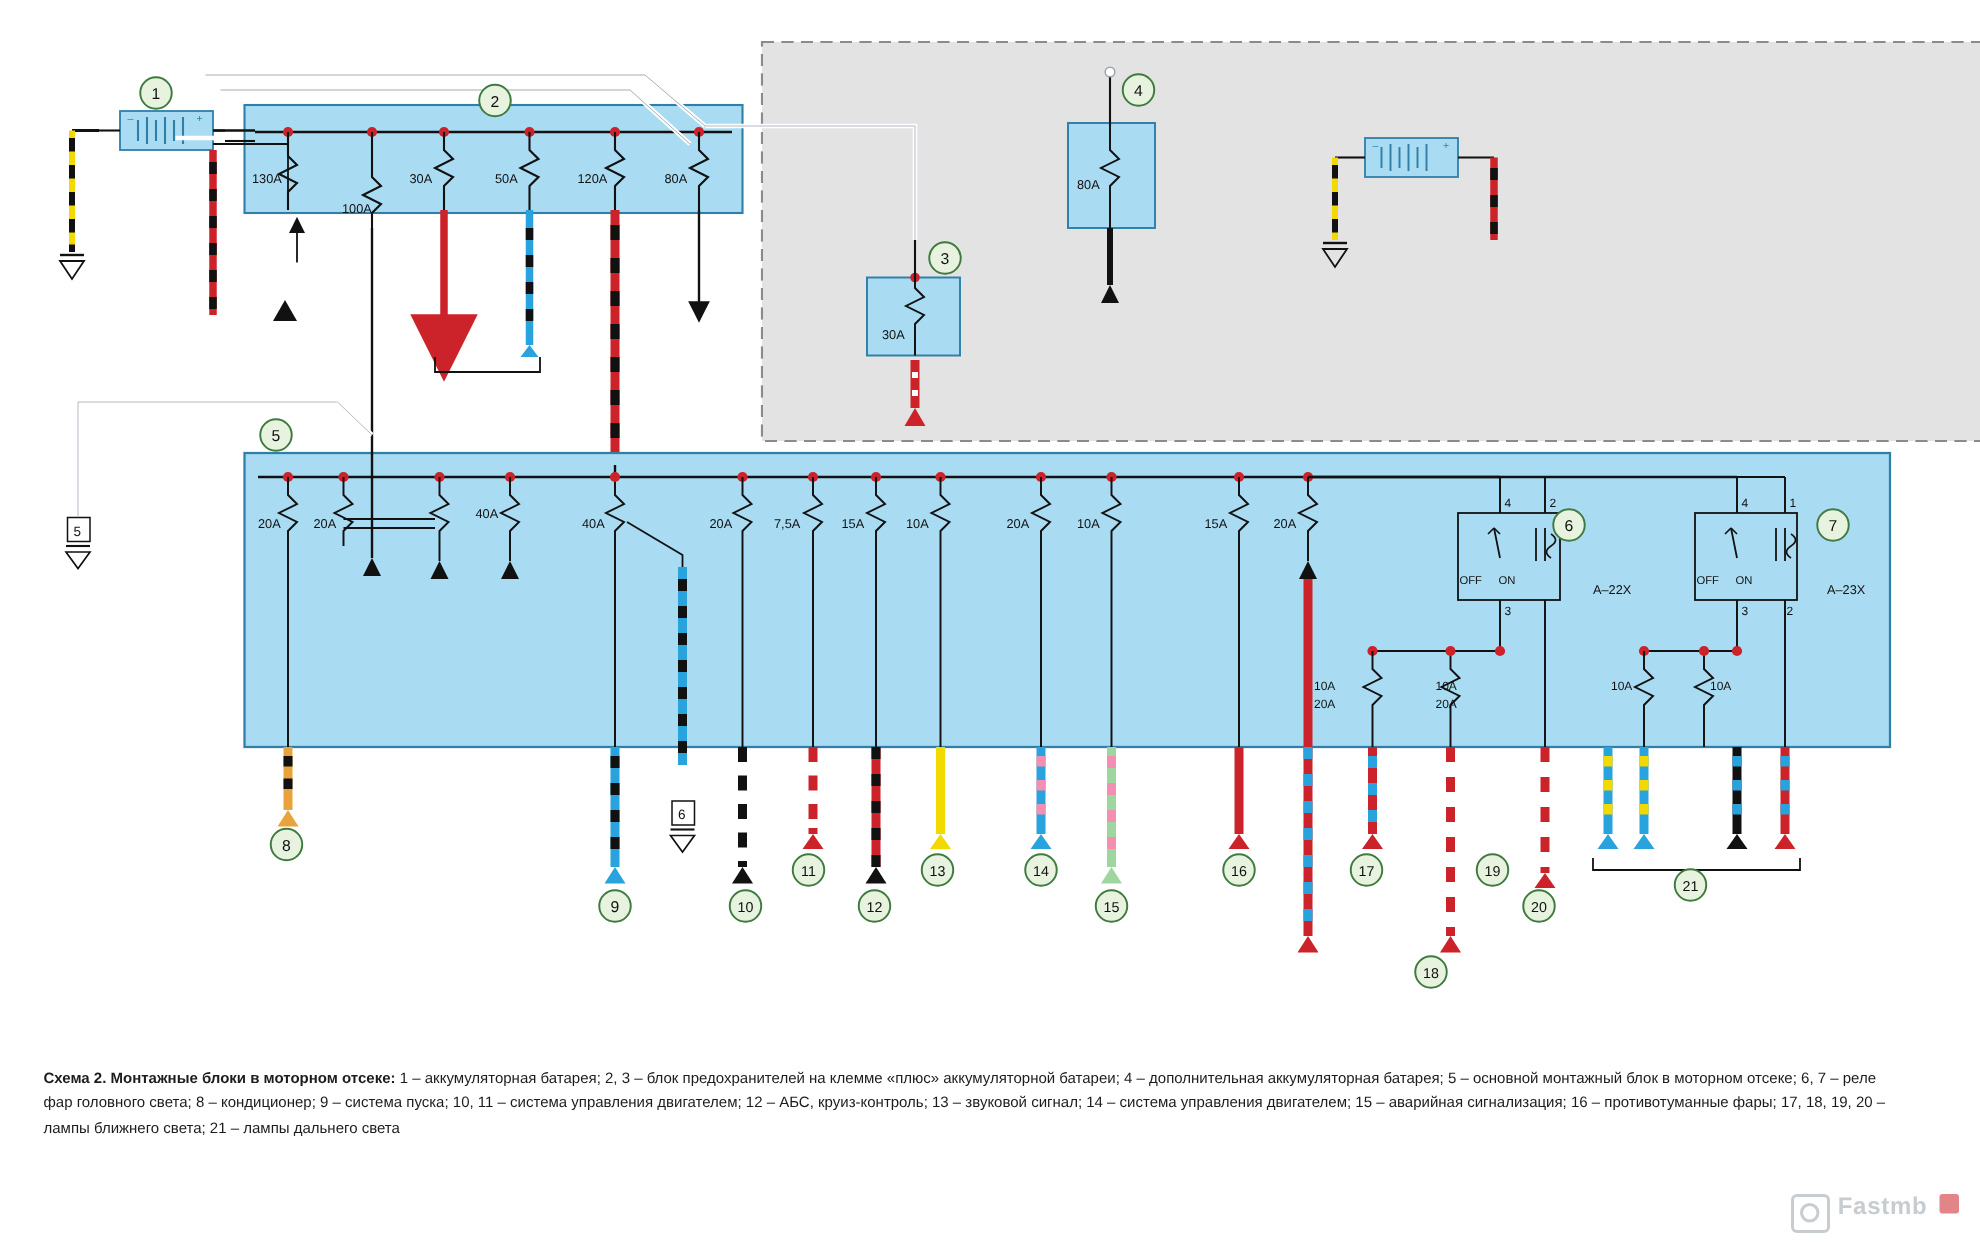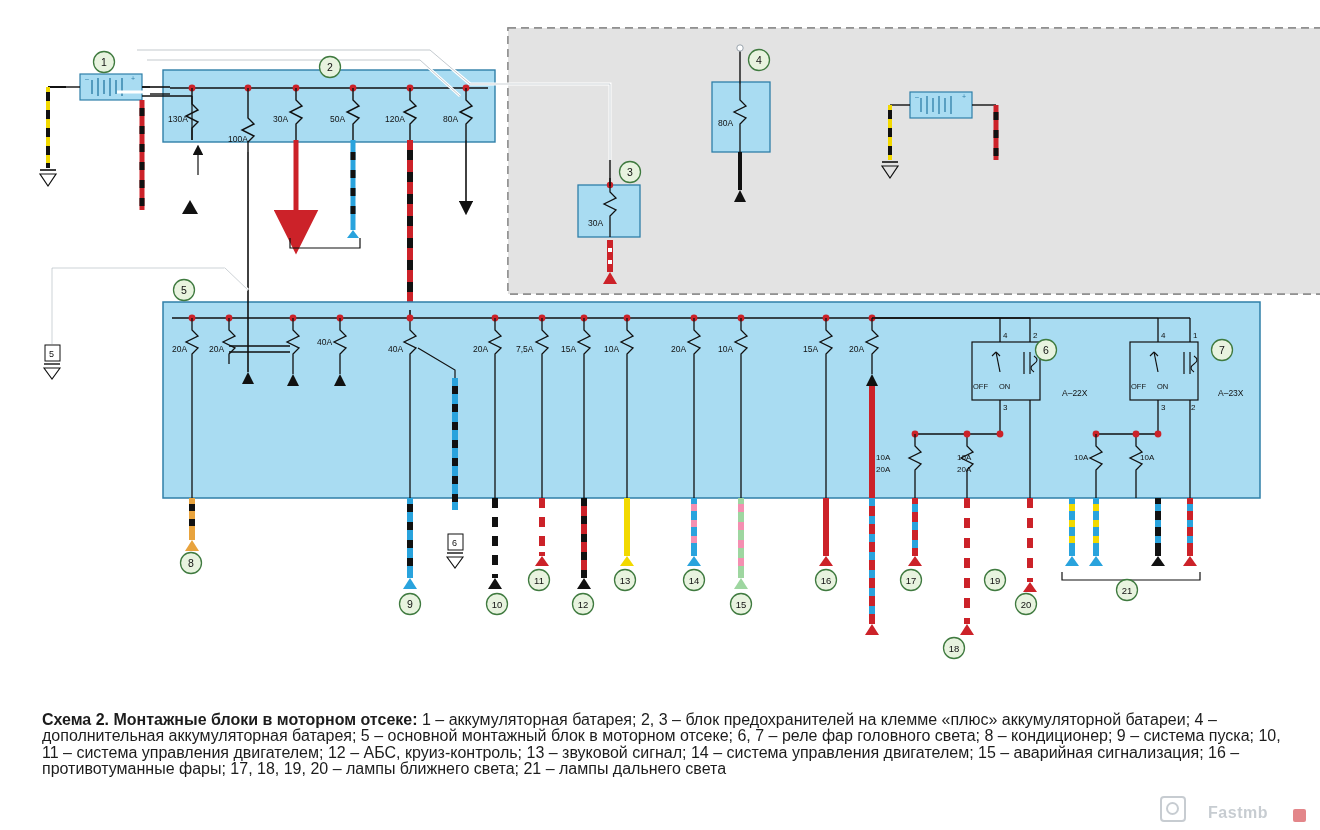--- a/index.html
+++ b/index.html
@@ -1,21 +1,21 @@
 <!DOCTYPE html>
 <html><head>
 <meta charset="utf-8">
 <style>
   html,body{margin:0;padding:0;background:#ffffff;}
   body{width:1320px;height:830px;position:relative;font-family:"Liberation Sans",sans-serif;overflow:hidden;}
   #stage{position:absolute;left:0;top:0;width:1320px;height:830px;}
   #stage > svg{position:absolute;left:0;top:0;}
-  .cap{position:absolute;left:42px;top:712px;width:1240px;font-size:16px;line-height:16.4px;color:#1c1c1c;}
+  .cap{position:absolute;left:29px;top:712px;width:1240px;font-size:10px;line-height:16.4px;color:#1c1c1c;}
   .cap b{font-weight:bold;}
-  .logo{position:absolute;right:14px;bottom:8px;display:flex;align-items:flex-end;gap:22px;opacity:.55;}
+  .logo{position:absolute;right:14px;bottom:8px;display:flex;align-items:flex-start;gap:5px;opacity:.55;}
   .logo .mark{width:22px;height:22px;border:2px solid #9aa4ad;border-radius:4px;position:relative;}
   .logo .mark:after{content:"";position:absolute;left:4px;top:4px;width:9px;height:9px;border:2px solid #9aa4ad;border-radius:50%;}
   .logo .txt{font-size:16px;font-weight:bold;color:#9aa4ad;letter-spacing:.5px;}
   .logo .sq{width:13px;height:13px;background:#cc2229;border-radius:2px;margin-left:3px;}
   text{font-family:"Liberation Sans",sans-serif;}
 </style>
 </head>
 <body>
 
 <div id="stage">

